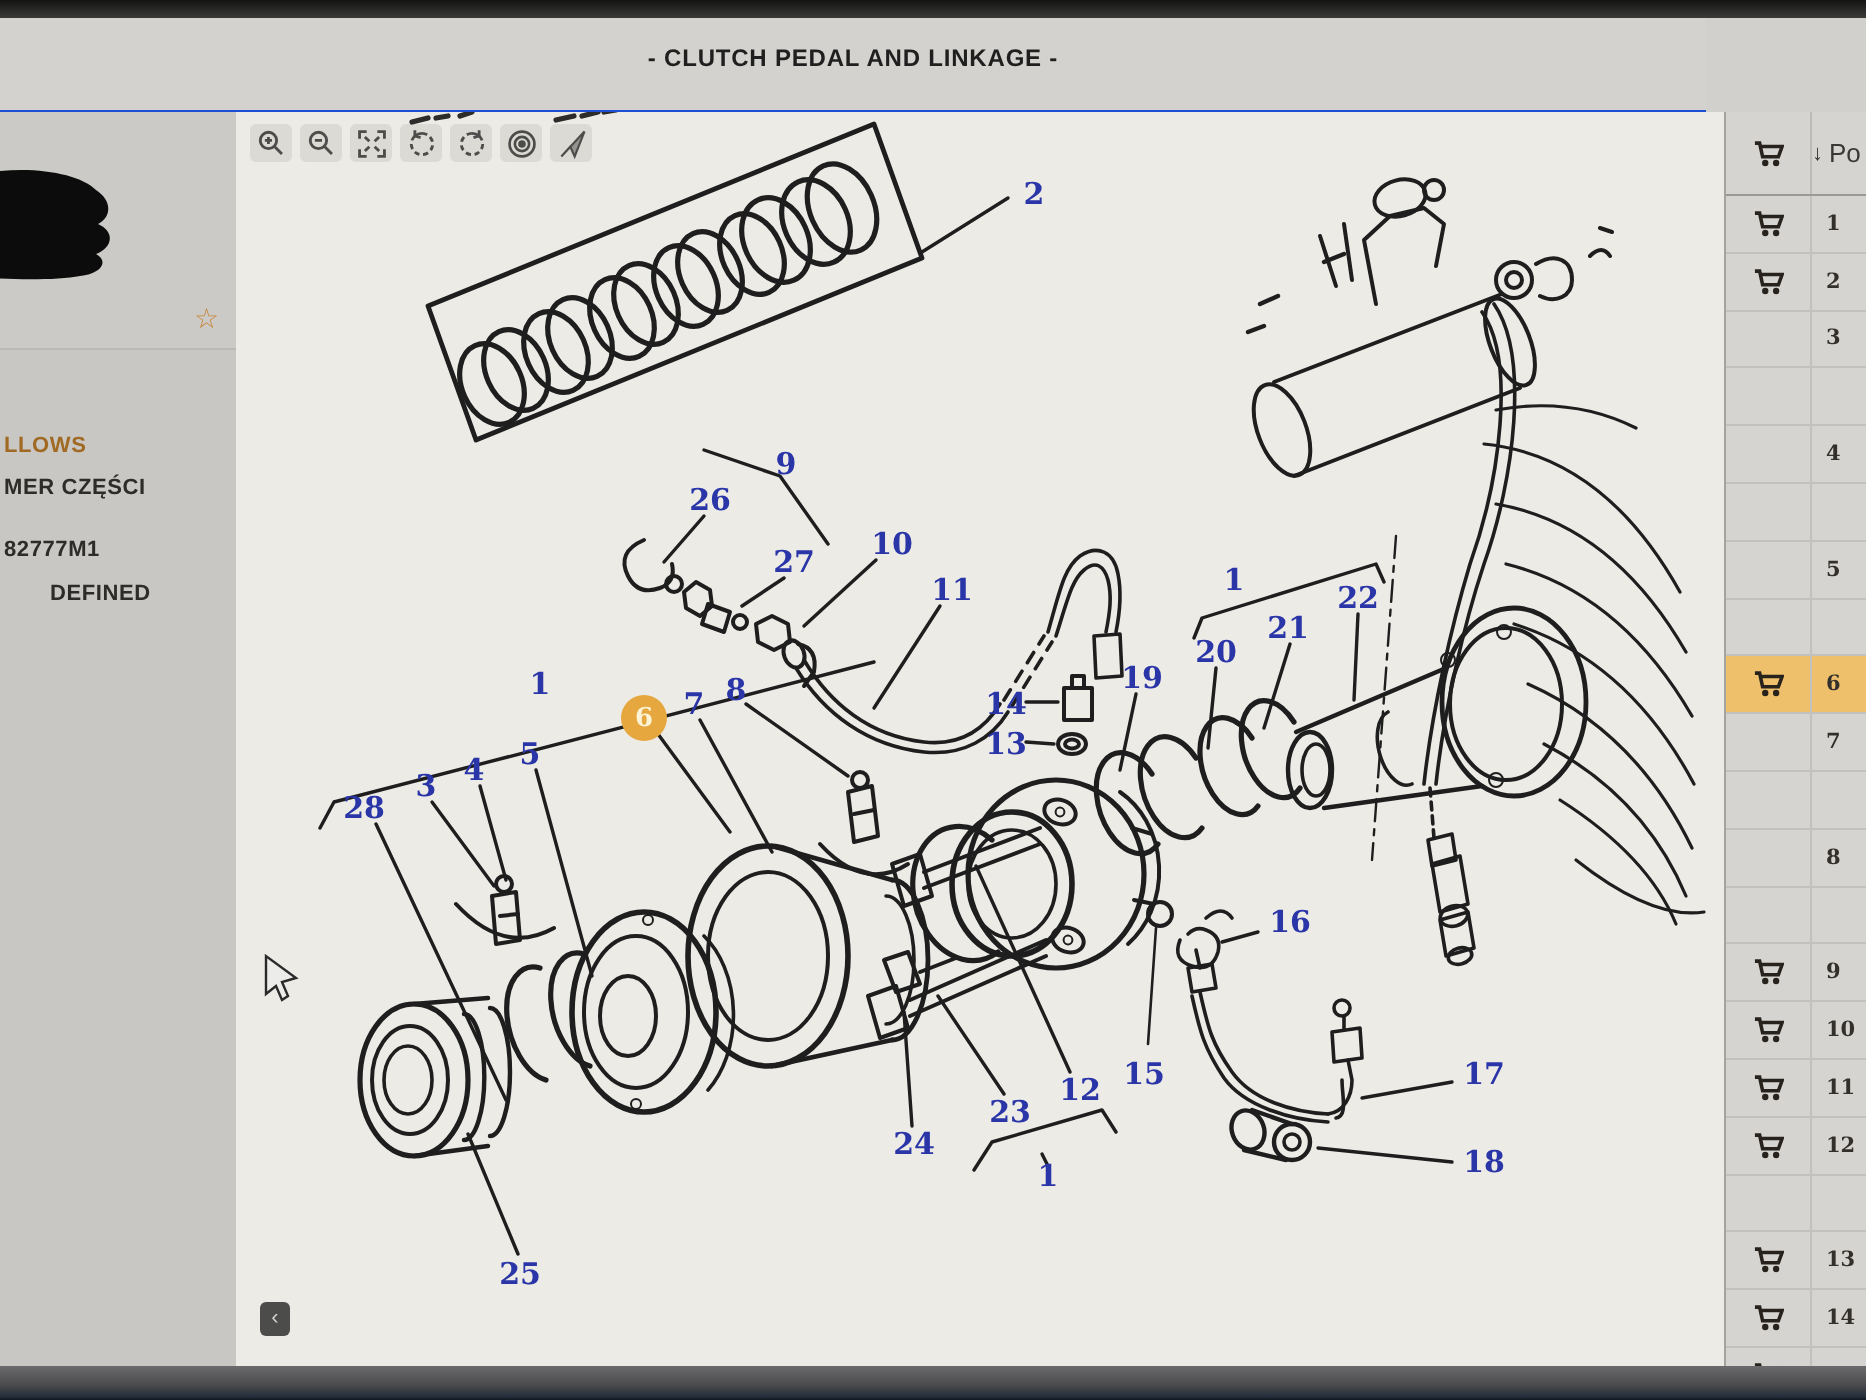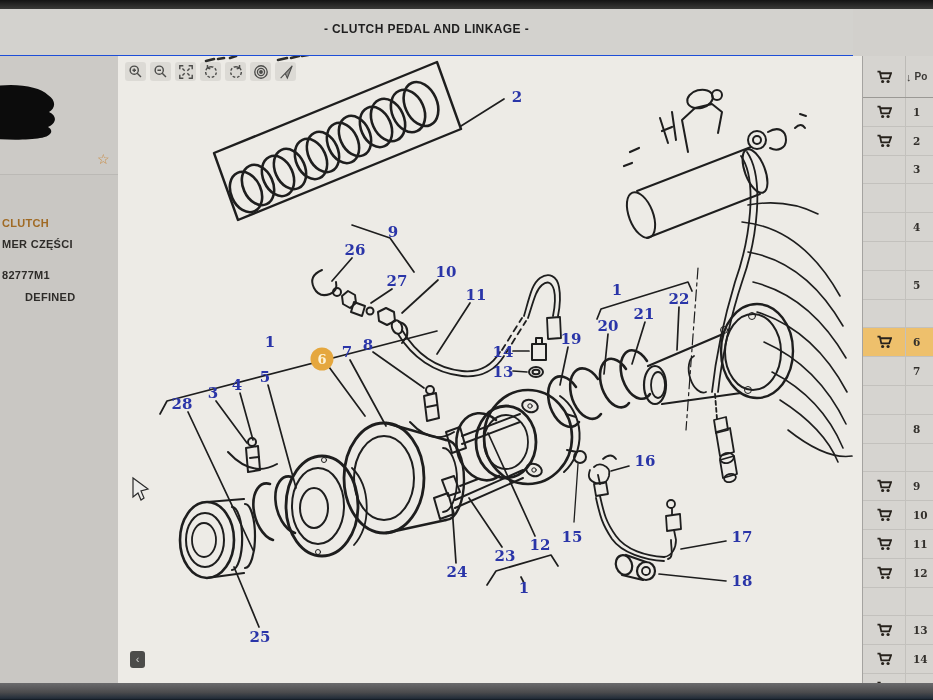--- a/index.html
+++ b/index.html
@@ -30,41 +30,41 @@
   
   .right-sidebar{position:absolute;left:862px;top:56px;width:71px;height:627px;background:#d6d4d0;border-left:1px solid #a5a3a0;}
   .pt-header{position:absolute;left:0;top:0;width:71px;height:41px;border-bottom:1px solid #9b9995;display:flex;align-items:center;}
   .pt-header .cart-cell{border-right:1px solid #bdbbb7;height:100%;}
   .pt-rows{position:absolute;left:0;top:42px;width:71px;}
   .prow{height:27.8px;display:flex;align-items:center;border-bottom:1px solid #c3c1bd;cursor:pointer;}
   .prow.hl{background:#eec06c;}
   .cart-cell{width:42px;display:flex;align-items:center;justify-content:center;flex:none;border-right:1px solid #c3c1bd;height:100%;}
   .pos-cell{flex:1;font-family:"DejaVu Serif",serif;font-weight:bold;font-size:10.5px;color:#33302c;padding-left:7px;}
   .pt-sort{font-size:11px;color:#3a3835;font-weight:bold;}
-  .pt-col{font-size:10px;color:#3a3835;font-weight:bold;padding-left:3px;}
+  .pt-col{font-size:13px;color:#3a3835;font-weight:normal;padding-left:3px;}
   
   .bottom-bar{position:absolute;left:0;top:683px;width:933px;height:17px;background:linear-gradient(#6b6b6d,#4b4b4d 55%,#242e3a 90%,#101720);}
 </style>
 </head>
 <body>
 
 <div class="top-dark"></div>
 
 <div class="app-header">
   <div class="app-title">- CLUTCH PEDAL AND LINKAGE -</div>
 </div>
 
 <div class="left-sidebar">
   <div class="product-image-box">
     <svg width="118" height="118">
       <path d="M-4,30 C18,27 40,31 48,39 C57,45 55,53 49,56 C58,60 56,68 48,71 C55,75 50,81 40,82 C30,84 10,84 -4,83 Z" fill="#0c0c0c"></path>
     </svg>
     <div class="star">☆</div>
   </div>
-  <div class="sb-text sb-name">CLUTCH</div>
+  <div class="sb-text sb-name">LLOWS</div>
   <div class="sb-text sb-lab">MER CZĘŚCI</div>
   <div class="sb-text sb-num">82777M1</div>
   <div class="sb-text sb-und">DEFINED</div>
 </div>
 
 <div class="diagram-area">
 
   <svg class="diagram-svg" width="744" height="627" viewBox="118 56 744 627">
     <g stroke="#1e1e1e" fill="none" stroke-linecap="round" stroke-linejoin="round">
 

